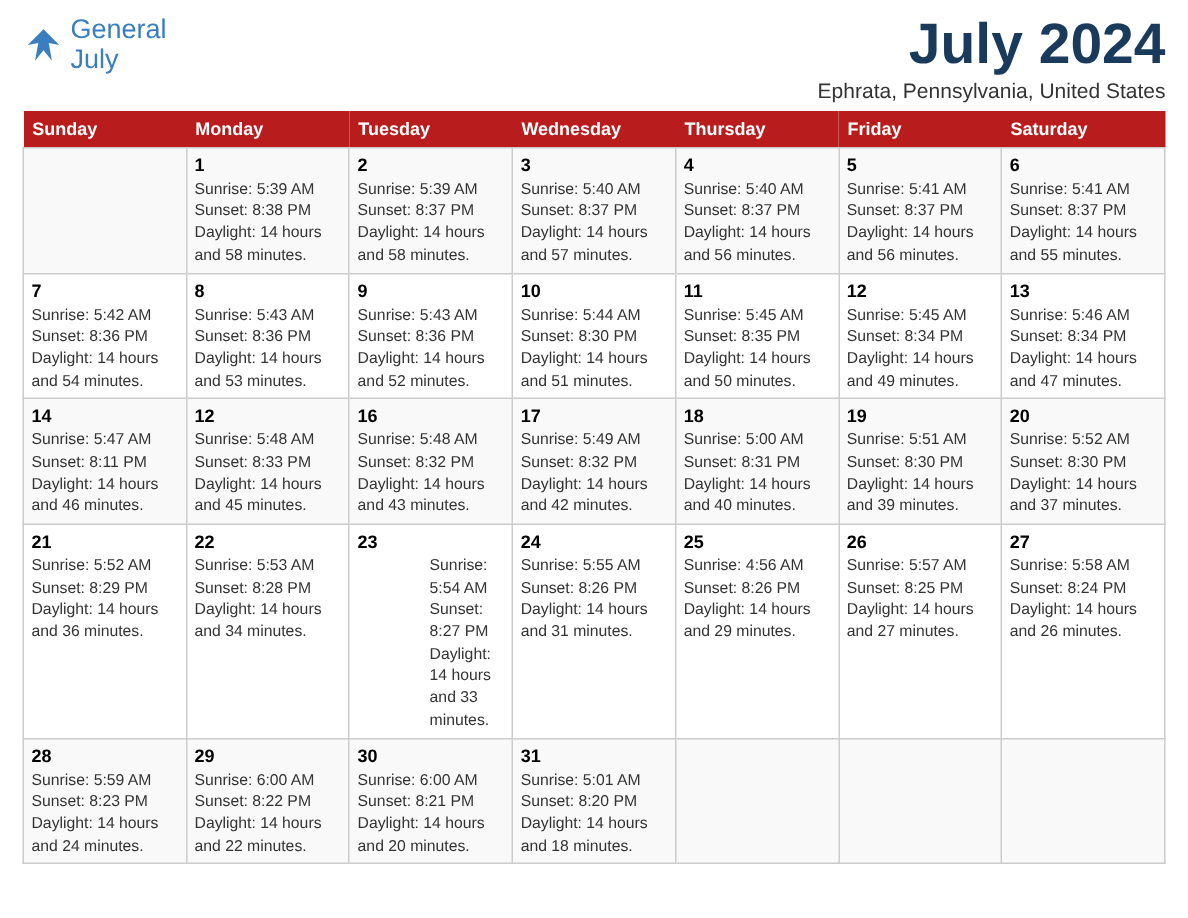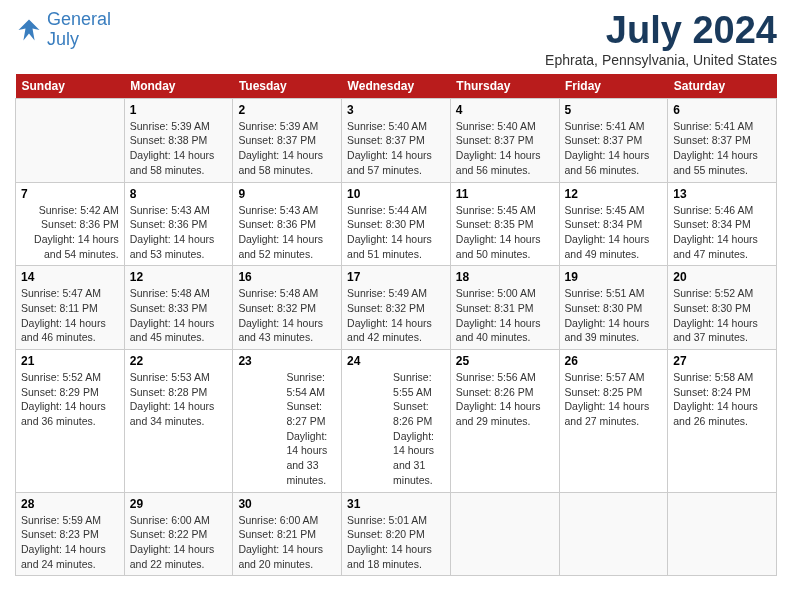--- a/index.html
+++ b/index.html
@@ -160,21 +160,21 @@
           <div class="day-num">6</div>
           <div class="day-info" style="white-space: pre-line;">Sunrise: 5:41 AM
 Sunset: 8:37 PM
 Daylight: 14 hours
 and 55 minutes.</div>
         </td>
       </tr>
       <tr>
         <td>
           <div class="day-num">7</div>
-          <div class="day-info" style="white-space: pre-line; text-align: right;">Sunrise: 5:42 AM
+          <div class="day-info" style="white-space: pre-line;">Sunrise: 5:42 AM
 Sunset: 8:36 PM
 Daylight: 14 hours
 and 54 minutes.</div>
         </td>
         <td>
           <div class="day-num">8</div>
           <div class="day-info" style="white-space: pre-line;">Sunrise: 5:43 AM
 Sunset: 8:36 PM
 Daylight: 14 hours
 and 53 minutes.</div>
@@ -283,28 +283,28 @@
         </td>
         <td>
           <div class="day-num">23</div>
           <div class="day-info" style="white-space: pre-line; margin-left: 48px;">Sunrise: 5:54 AM
 Sunset: 8:27 PM
 Daylight: 14 hours
 and 33 minutes.</div>
         </td>
         <td>
           <div class="day-num">24</div>
-          <div class="day-info" style="white-space: pre-line; margin-left: 46px;">Sunrise: 5:55 AM
+          <div class="day-info" style="white-space: pre-line;">Sunrise: 5:55 AM
 Sunset: 8:26 PM
 Daylight: 14 hours
 and 31 minutes.</div>
         </td>
         <td>
           <div class="day-num">25</div>
-          <div class="day-info" style="white-space: pre-line;">Sunrise: 5:56 AM
+          <div class="day-info" style="white-space: pre-line;">Sunrise: 4:56 AM
 Sunset: 8:26 PM
 Daylight: 14 hours
 and 29 minutes.</div>
         </td>
         <td>
           <div class="day-num">26</div>
           <div class="day-info" style="white-space: pre-line;">Sunrise: 5:57 AM
 Sunset: 8:25 PM
 Daylight: 14 hours
 and 27 minutes.</div>

